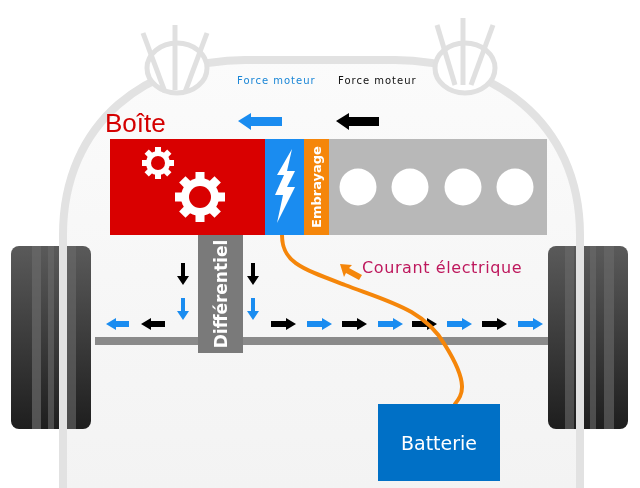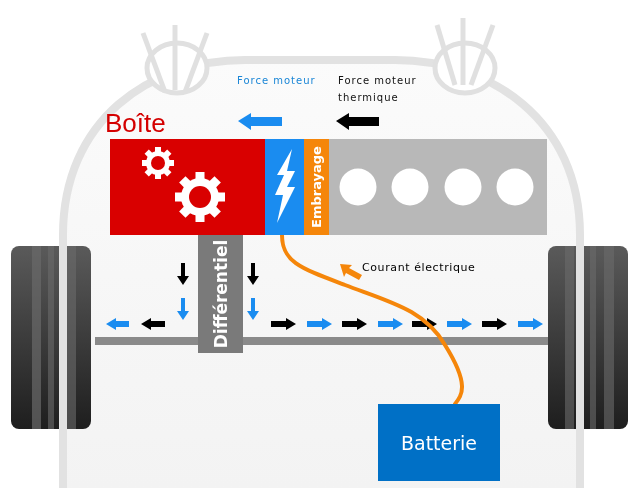--- a/index.html
+++ b/index.html
@@ -2,21 +2,21 @@
 <html><head>
   <meta charset="utf-8">
   <style>
     html, body { margin: 0; padding: 0; }
     body { width: 640px; height: 488px; background: #ffffff; overflow: hidden; position: relative; font-family: "DejaVu Sans", sans-serif; }
     #diagram { position: absolute; left: 0; top: 0; width: 640px; height: 488px; }
     .lbl { position: absolute; font-family: "DejaVu Sans", sans-serif; font-size: 10px; letter-spacing: 1px; line-height: 17px; white-space: nowrap; }
     .lbl-elec { left: 237px; top: 72px; color: #1a86d6; }
     .lbl-therm { left: 338px; top: 72px; color: #111111; }
     .lbl-boite { position: absolute; left: 105px; top: 108px; color: #d40000; font-family: "Liberation Sans", sans-serif; font-size: 26px; line-height: 30px; }
-    .lbl-courant { left: 362px; top: 259px; color: #000000; letter-spacing: 0.6px; font-size: 11px; }
+    .lbl-courant { left: 362px; top: 259px; color: #be185d; letter-spacing: 0.6px; font-size: 16px; }
     .block { position: absolute; }
     .gearbox { left: 110px; top: 139px; width: 155px; height: 96px; background: #d90000; }
     .motor-elec { left: 265px; top: 139px; width: 39px; height: 96px; background: #1a8cf0; }
     .clutch { left: 304px; top: 139px; width: 25px; height: 96px; background: #f5860a; }
     .engine { left: 329px; top: 139px; width: 218px; height: 96px; background: #b8b8b8; }
     .vtext { position: absolute; color: #ffffff; font-weight: bold; white-space: nowrap; transform: rotate(-90deg); transform-origin: center center; }
     .clutch-text { left: -34px; top: 38px; width: 93px; text-align: center; font-size: 13px; line-height: 20px; font-family: "DejaVu Sans", sans-serif; }
     .differential { left: 198px; top: 235px; width: 45px; height: 118px; background: #7a7a7a; }
     .diff-text { left: -37px; top: 47px; width: 120px; text-align: center; font-size: 17px; line-height: 24px; font-family: "DejaVu Sans", sans-serif; }
     .battery { left: 378px; top: 404px; width: 122px; height: 77px; background: #0070c6; color: #ffffff; font-family: "DejaVu Sans", sans-serif; font-size: 19px; display: flex; align-items: center; justify-content: center; padding-top: 0; box-sizing: border-box; }
@@ -127,21 +127,20 @@
   <g>
     <polygon points="340,264 352,265 349,268 362,275 359,280 346,273 344,277" fill="#f5860a"></polygon>
   </g>
 </svg>
 
 <div class="lbl lbl-elec">
   <div>Force moteur</div>
 </div>
 <div class="lbl lbl-therm">
   <div>Force moteur</div>
-  <div>thermique</div>
 </div>
 <div class="lbl-boite">Boîte</div>
 
 <div class="block gearbox">
   <svg width="155" height="96" viewBox="0 0 155 96" style="position:absolute;left:0;top:0;">
     <g fill="#ffffff" transform="translate(48,24)">
       <circle r="12"></circle>
       <g>
         <rect x="-3" y="-16" width="6" height="6"></rect>
           <rect x="-3" y="10" width="6" height="6"></rect>

